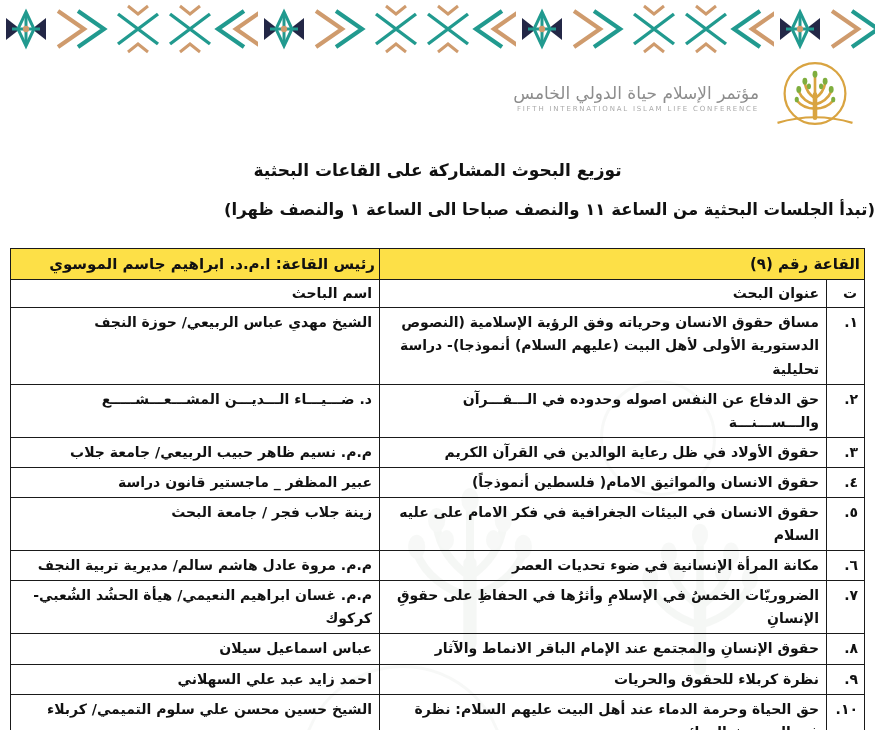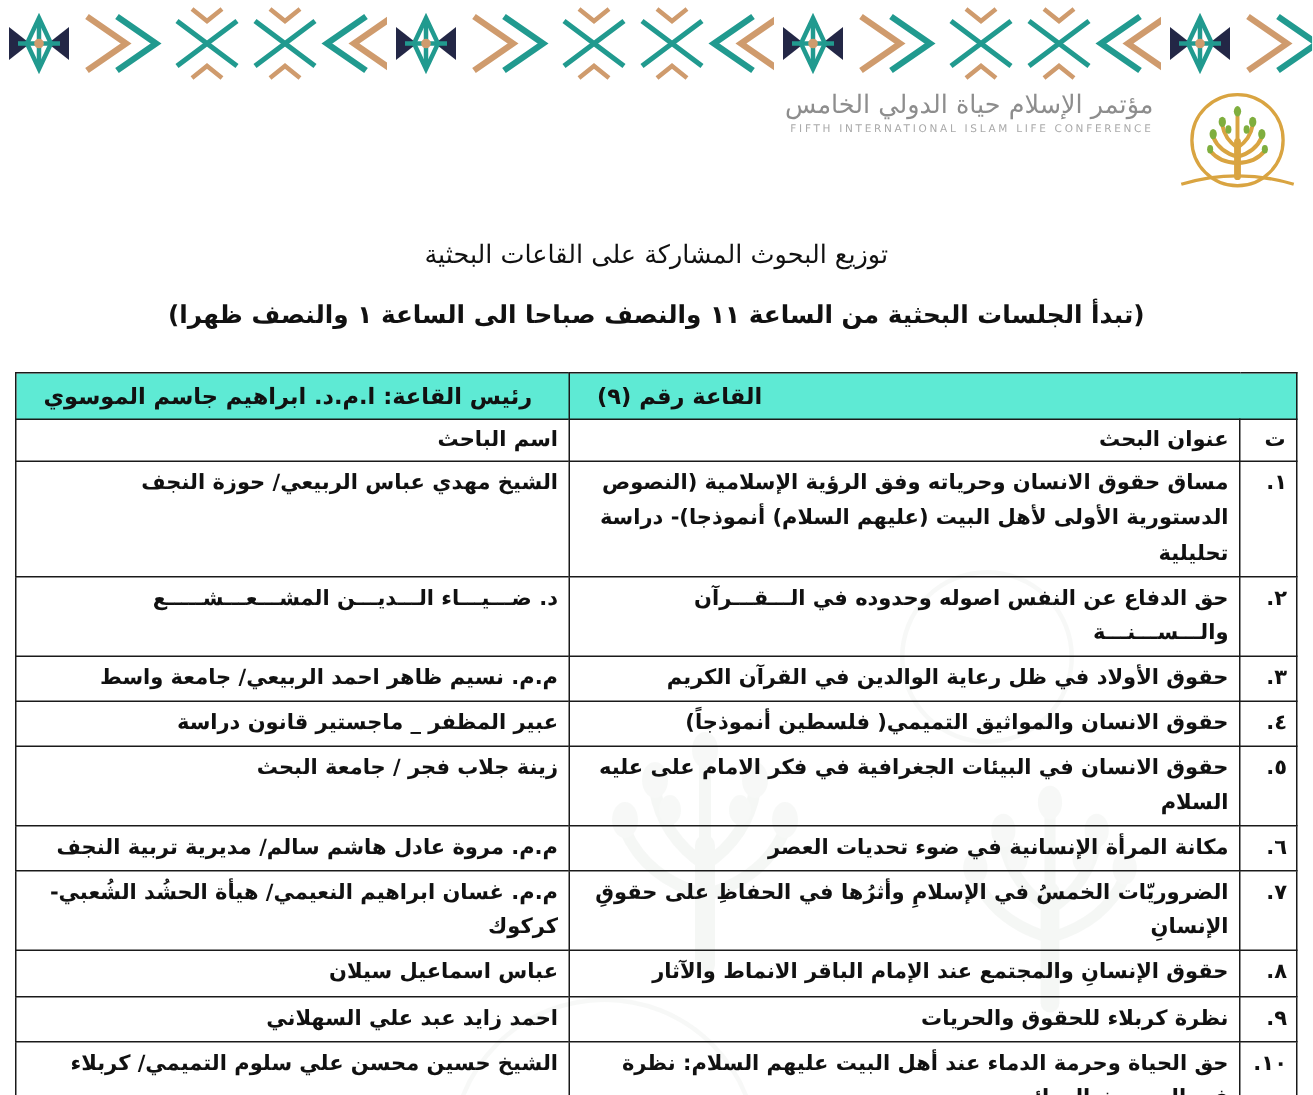--- a/index.html
+++ b/index.html
@@ -3,43 +3,43 @@
 <meta charset="utf-8">
 <style>
   html,body{margin:0;padding:0;}
   body{
     width:875px;height:730px;position:relative;overflow:hidden;
     background:#ffffff;font-family:"DejaVu Sans",sans-serif;color:#111;
   }
   
   .top-border{position:absolute;top:4px;left:0;width:875px;height:50px;}
   
-  .logo-block{position:absolute;top:60px;right:4px;display:flex;align-items:flex-start;direction:ltr;}
+  .logo-block{position:absolute;top:60px;right:14px;display:flex;align-items:center;direction:ltr;}
   .logo-text{text-align:right;margin-right:10px;}
   .logo-ar{font-size:17px;color:#8d8d8d;direction:rtl;line-height:1.2;}
   .logo-en{font-size:7px;color:#a9a9a9;letter-spacing:1.8px;margin-top:2px;white-space:nowrap;margin-left:28px;}
   
   .page-title{position:absolute;top:160px;left:0;width:875px;text-align:center;
-    font-size:17px;font-weight:normal;direction:rtl;}
-  .page-subtitle{position:absolute;top:200px;left:0;width:875px;text-align:center;
+    font-size:17px;font-weight:bold;direction:rtl;}
+  .page-subtitle{position:absolute;top:200px;left:0;width:875px;
     font-size:16.5px;font-weight:bold;direction:rtl;}
   
   .watermarks{position:absolute;inset:0;z-index:0;pointer-events:none;}
   .wm{position:absolute;opacity:0.08;}
   .wm path,.wm circle{stroke:#8fa08f !important;}
   .wm ellipse{fill:#9fb09f !important;stroke:none !important;}
   .wm-ring{position:absolute;border:3px solid #8fa08f;border-radius:50%;opacity:0.07;}
   
   .table-wrap{position:absolute;top:248px;left:10px;right:10px;z-index:1;}
   table{width:100%;border-collapse:collapse;table-layout:fixed;direction:rtl;}
   col.c-no{width:38px;}
   col.c-title{width:447px;}
   th,td{border:1.6px solid #1a1a1a;font-weight:bold;vertical-align:top;
     padding:3px 7px;font-size:14px;line-height:1.65;background:transparent;}
-  th.hall,th.chair{background:#5eead4;text-align:left;font-size:15px;padding:5px 18px;line-height:1.35;}
+  th.hall,th.chair{background:#fde047;text-align:right;font-size:15px;padding:5px 4px;line-height:1.35;}
   td.no-cell{text-align:right;padding:3px 6px 3px 2px;}
   td.title-cell,td.res-cell{}
   tr.colhead td{padding:2px 7px;}
 </style>
 </head>
 <body>
 
 <svg class="top-border" width="875" height="50" viewBox="0 0 875 50">
   <defs>
     <pattern id="bp" width="258" height="50" patternUnits="userSpaceOnUse">
@@ -158,25 +158,25 @@
           <td class="res-cell">الشيخ مهدي عباس الربيعي/ حوزة النجف</td>
         </tr>
         <tr>
           <td class="no-cell">٢.</td>
           <td class="title-cell">حق الدفاع عن النفس اصوله وحدوده في الـــقـــرآن والـــســـنـــة</td>
           <td class="res-cell">د. ضـــيـــاء الـــديـــن المشـــعـــشـــــع</td>
         </tr>
         <tr>
           <td class="no-cell">٣.</td>
           <td class="title-cell">حقوق الأولاد في ظل رعاية الوالدين في القرآن الكريم</td>
-          <td class="res-cell">م.م. نسيم ظاهر احمد الربيعي/ جامعة واسط</td>
+          <td class="res-cell">م.م. نسيم ظاهر حبيب الربيعي/ جامعة جلاب</td>
         </tr>
         <tr>
           <td class="no-cell">٤.</td>
-          <td class="title-cell">حقوق الانسان والمواثيق التميمي( فلسطين أنموذجاً)</td>
+          <td class="title-cell">حقوق الانسان والمواثيق الامام( فلسطين أنموذجاً)</td>
           <td class="res-cell">عبير المظفر _ ماجستير قانون دراسة</td>
         </tr>
         <tr>
           <td class="no-cell">٥.</td>
           <td class="title-cell">حقوق الانسان في البيئات الجغرافية في فكر الامام على عليه السلام</td>
           <td class="res-cell">زينة جلاب فجر / جامعة البحث</td>
         </tr>
         <tr>
           <td class="no-cell">٦.</td>
           <td class="title-cell">مكانة المرأة الإنسانية في ضوء تحديات العصر</td>

